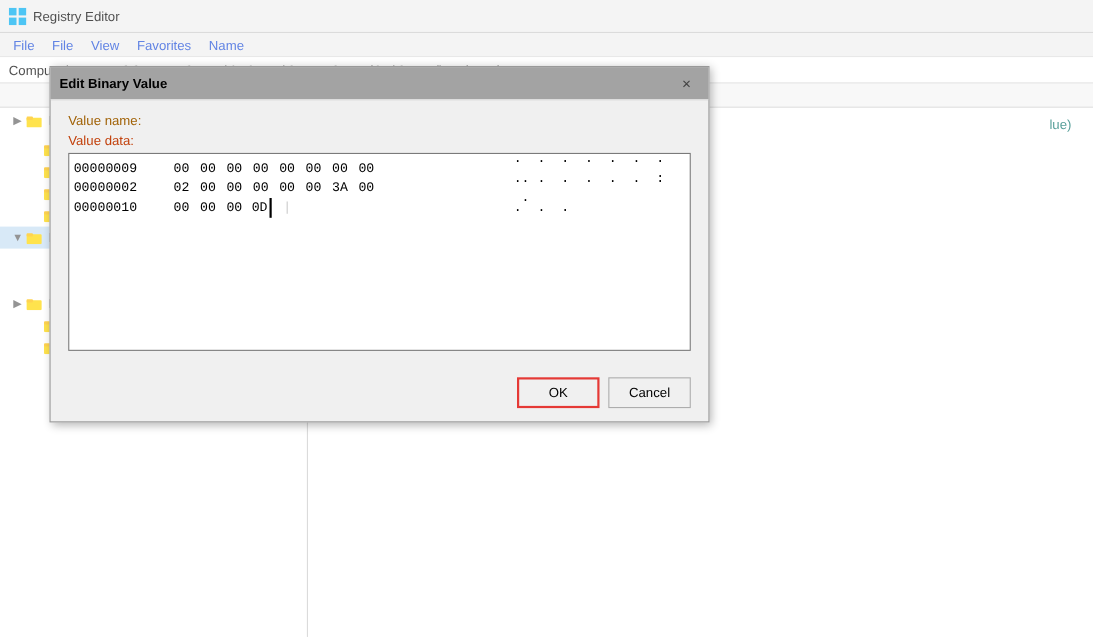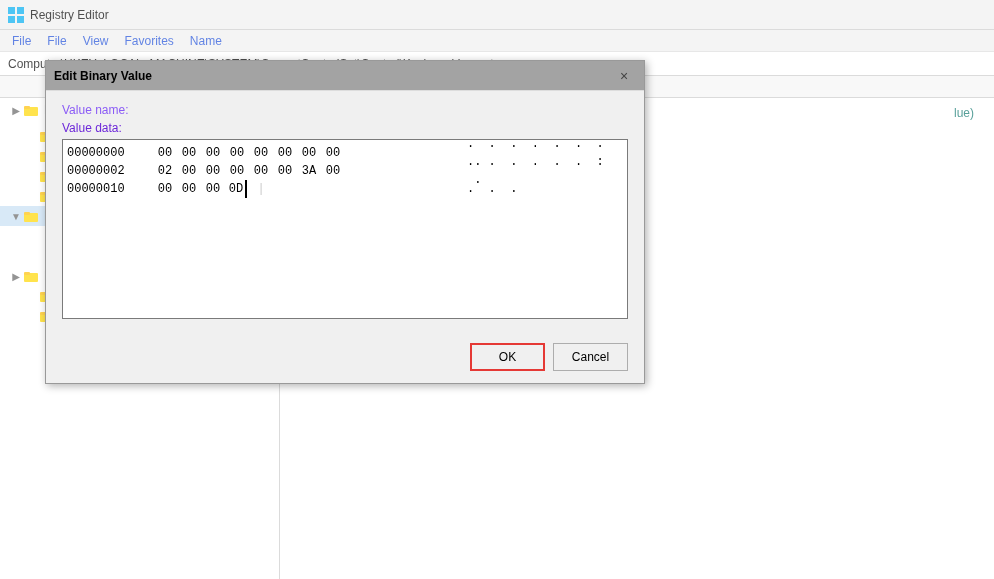--- a/index.html
+++ b/index.html
@@ -188,35 +188,35 @@
       font-size: 14px;
       color: #444;
     }
 
     .dialog-body {
       padding: 12px 16px 16px;
     }
     .dialog-label {
       font-size: 12px;
       margin-bottom: 4px;
-      color: #8b5cf6;
+      color: #a16207;
     }
     .dialog-input {
       width: 100%;
       height: 24px;
       border: 1px solid #7a7a7a;
       background: #fff;
       padding: 0 4px;
       font-size: 12px;
       margin-bottom: 10px;
     }
     .value-data-label {
       font-size: 12px;
       margin-bottom: 4px;
-      color: #6d28d9;
+      color: #c2410c;
     }
     .value-data-area {
       width: 100%;
       height: 180px;
       border: 1px solid #7a7a7a;
       background: #fff;
       font-family: 'Courier New', monospace;
       font-size: 12px;
       padding: 4px;
       overflow-y: auto;
@@ -460,21 +460,21 @@
   </div>
 
   <div class="dialog-body">
     <div class="dialog-label">Value name:</div>
 
     <div class="value-data-label">Value data:</div>
 
     <div class="value-data-area">
 
       <div class="hex-row">
-        <span class="hex-offset">00000000</span>
+        <span class="hex-offset">00000009</span>
         <span class="hex-bytes">
           <span class="hex-byte">00</span>
           <span class="hex-byte">00</span>
           <span class="hex-byte">00</span>
           <span class="hex-byte">00</span>
           <span class="hex-byte">00</span>
           <span class="hex-byte">00</span>
           <span class="hex-byte">00</span>
           <span class="hex-byte">00</span>
         </span>

